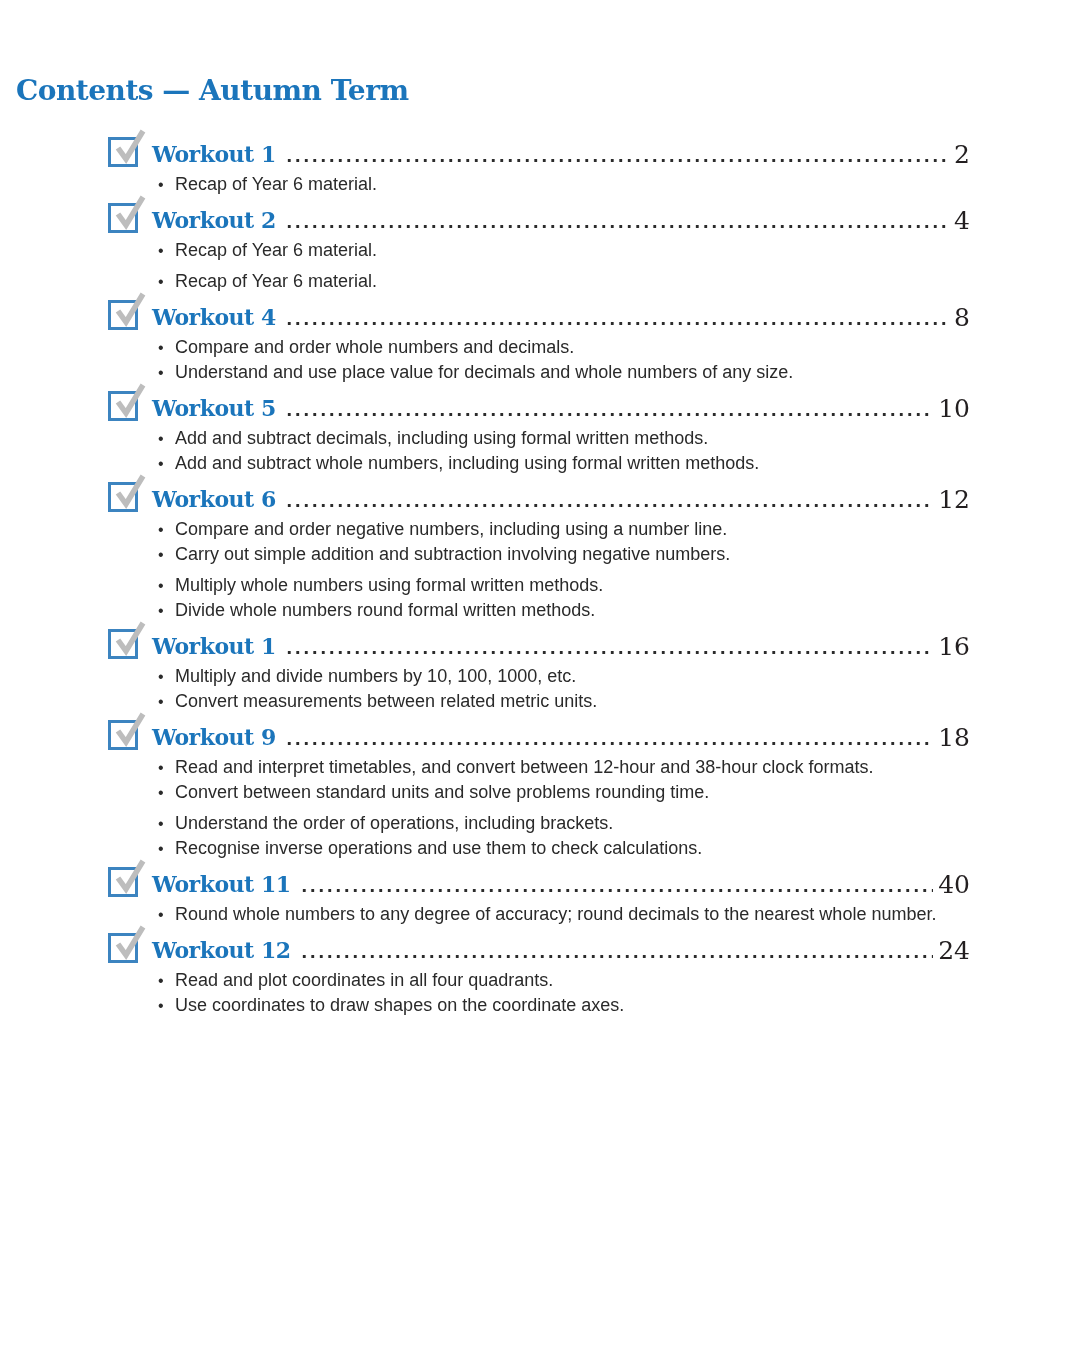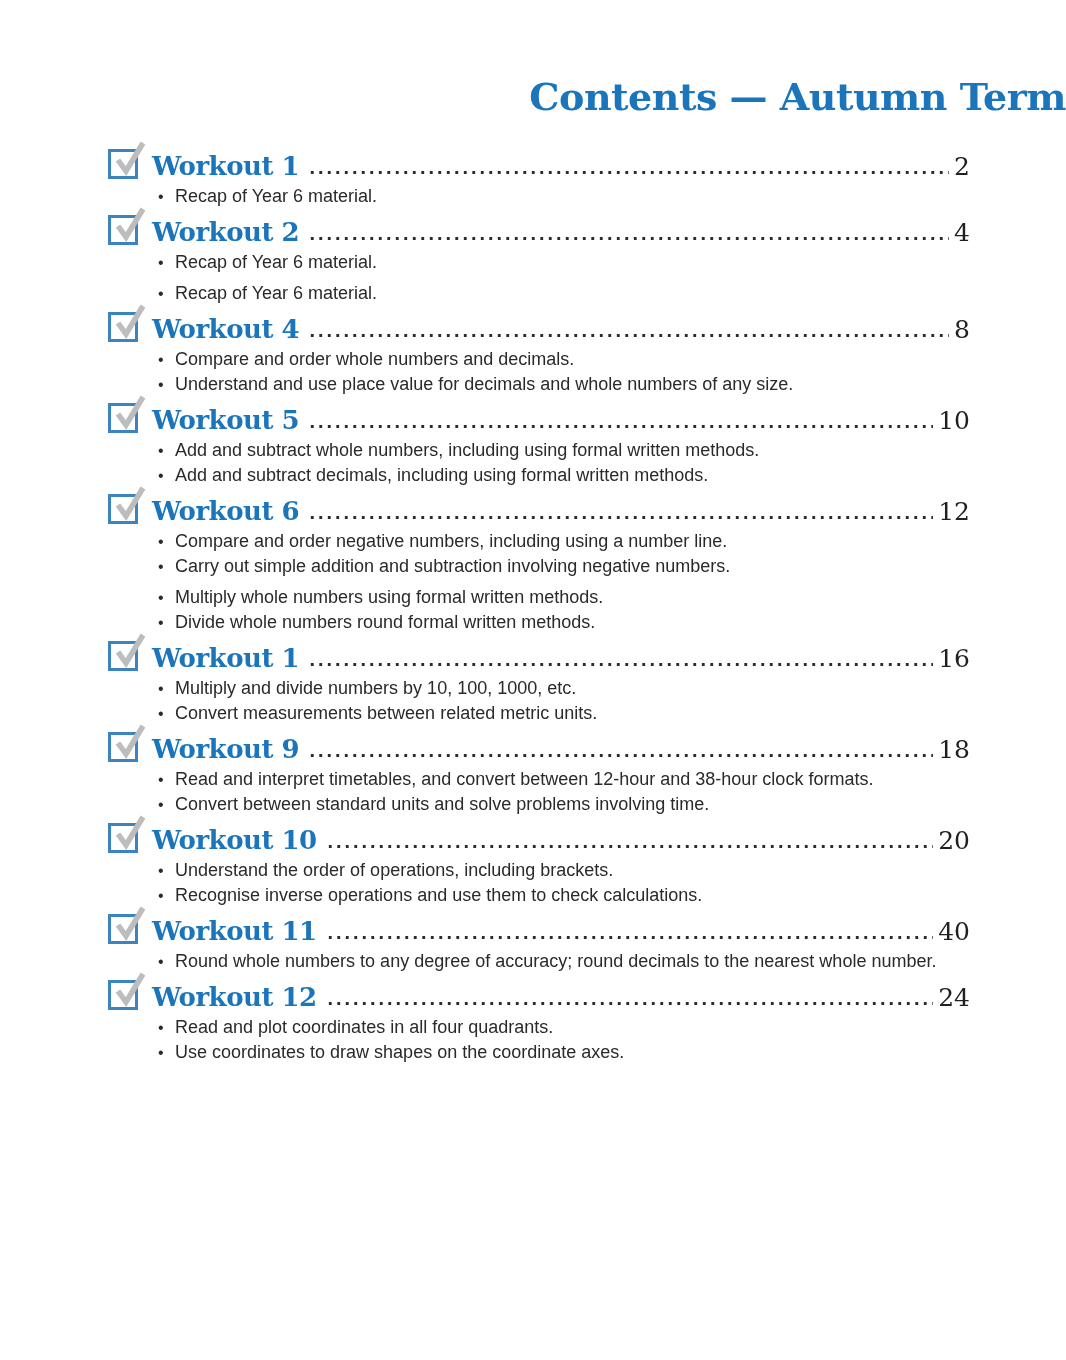--- a/index.html
+++ b/index.html
@@ -11,24 +11,24 @@
     color: #231f20;
     overflow: hidden;
   }
   .page {
     box-sizing: border-box;
     width: 1066px;
     height: 1360px;
     padding-top: 74px;
   }
   .page-title {
-    text-align: right;
+    text-align: left;
     font-family: "DejaVu Serif", serif;
     font-weight: bold;
-    font-size: 38px;
+    font-size: 28px;
     letter-spacing: -0.5px;
     color: #1b75bb;
     margin: 0 0 30px 16px;
   }
   .toc {
     margin: 0 96px 0 108px; 
   }
   .entry { margin-bottom: 6px; }
   .entry-head {
     display: flex;
@@ -57,21 +57,21 @@
   .checkbox svg path {
     fill: none;
     stroke: #bdbdbd;
     stroke-width: 5.5;
     stroke-linecap: butt;
     stroke-linejoin: miter;
   }
   .wtitle {
     font-family: "DejaVu Serif", serif;
     font-weight: bold;
-    font-size: 26px;
+    font-size: 22px;
     letter-spacing: -0.5px;
     color: #1b75bb;
     white-space: nowrap;
     line-height: 34px;
   }
   .leader {
     flex: 1 1 auto;
     height: 7px;
     margin: 0 5px 7px 9px;
     background-image: radial-gradient(circle, #2b2b2b 1.6px, transparent 1.9px);
@@ -172,22 +172,22 @@
         <span class="checkbox">
             <svg viewBox="0 0 32 36">
               <path d="M6 19 L14 30 L31 2"></path>
             </svg>
           </span>
         <span class="wtitle">Workout 5</span>
         <span class="leader"></span>
         <span class="pagenum">10</span>
       </div>
       <ul class="bullets">
+        <li><span class="bullet-mark">•</span><span>Add and subtract decimals, including using formal written methods.</span></li>
         <li><span class="bullet-mark">•</span><span>Add and subtract whole numbers, including using formal written methods.</span></li>
-        <li><span class="bullet-mark">•</span><span>Add and subtract decimals, including using formal written methods.</span></li>
       </ul>
     </section>
 
     <section class="entry">
       <div class="entry-head">
         <span class="checkbox">
             <svg viewBox="0 0 32 36">
               <path d="M6 19 L14 30 L31 2"></path>
             </svg>
           </span>
@@ -231,35 +231,25 @@
             <svg viewBox="0 0 32 36">
               <path d="M6 19 L14 30 L31 2"></path>
             </svg>
           </span>
         <span class="wtitle">Workout 9</span>
         <span class="leader"></span>
         <span class="pagenum">18</span>
       </div>
       <ul class="bullets">
         <li><span class="bullet-mark">•</span><span>Read and interpret timetables, and convert between 12-hour and 38-hour clock formats.</span></li>
-        <li><span class="bullet-mark">•</span><span>Convert between standard units and solve problems involving time.</span></li>
-      </ul>
-    </section>
-
-    <section class="entry">
-      <div class="entry-head">
-        <span class="checkbox">
-            <svg viewBox="0 0 32 36">
-              <path d="M6 19 L14 30 L31 2"></path>
-            </svg>
-          </span>
-        <span class="wtitle">Workout 10</span>
-        <span class="leader"></span>
-        <span class="pagenum">20</span>
-      </div>
+        <li><span class="bullet-mark">•</span><span>Convert between standard units and solve problems rounding time.</span></li>
+      </ul>
+    </section>
+
+    <section class="entry">
       <ul class="bullets">
         <li><span class="bullet-mark">•</span><span>Understand the order of operations, including brackets.</span></li>
         <li><span class="bullet-mark">•</span><span>Recognise inverse operations and use them to check calculations.</span></li>
       </ul>
     </section>
 
     <section class="entry">
       <div class="entry-head">
         <span class="checkbox">
             <svg viewBox="0 0 32 36">

